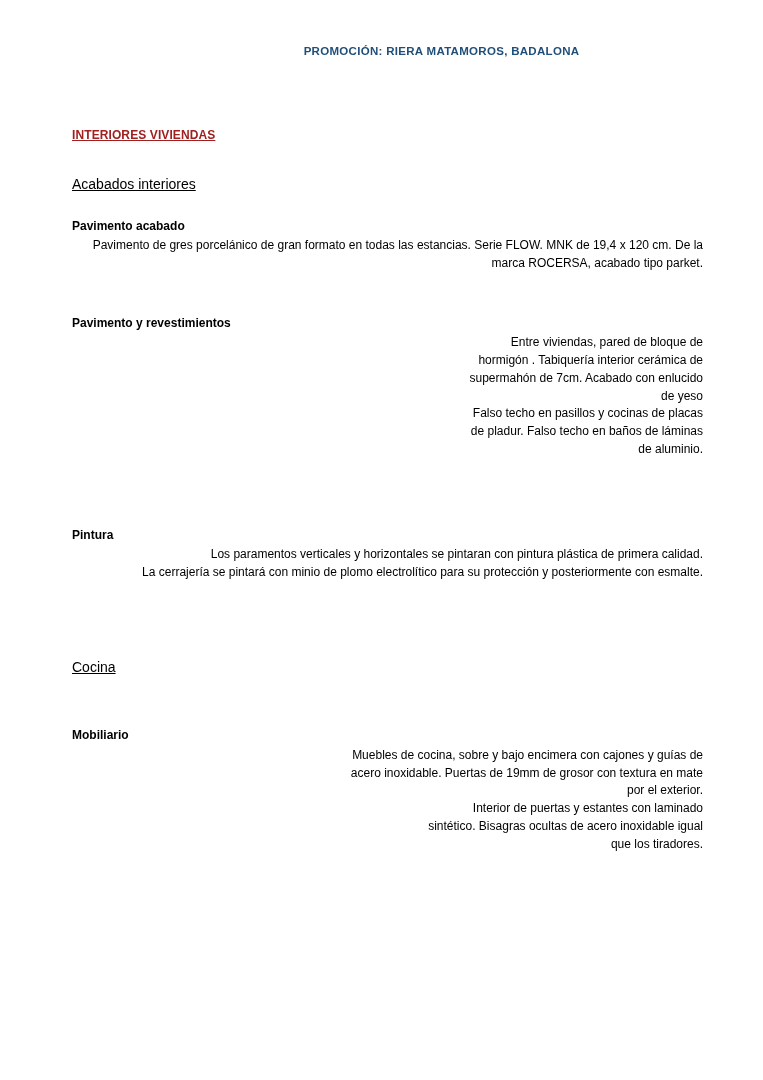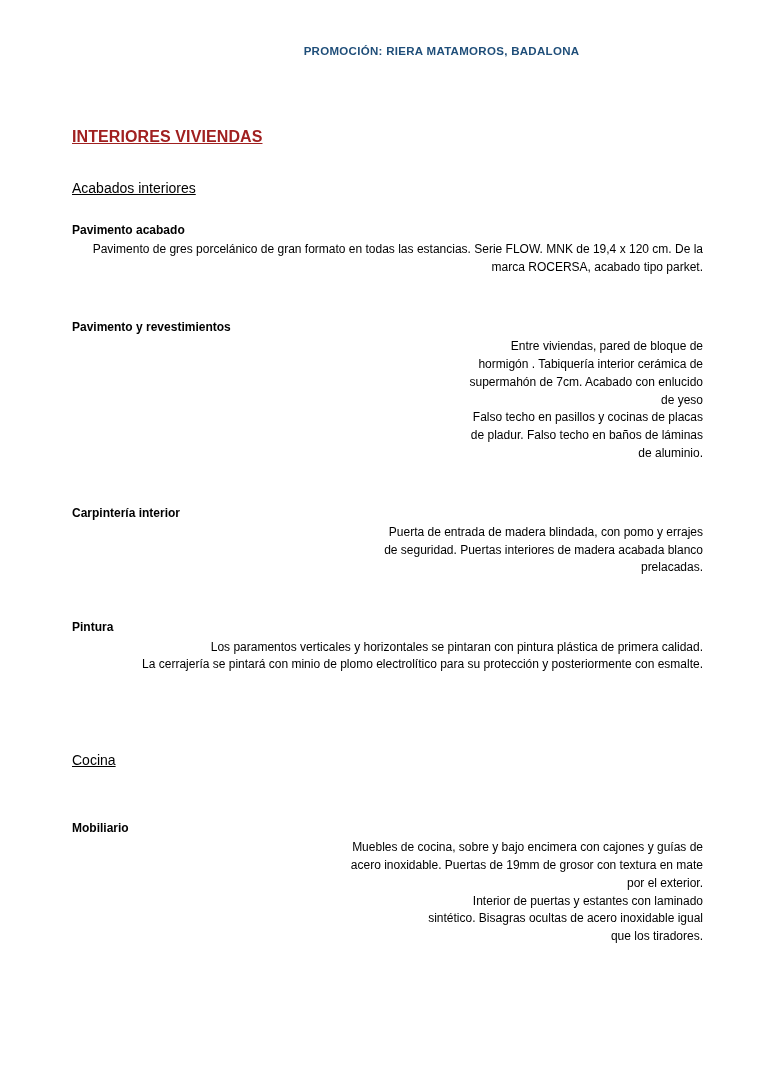--- a/index.html
+++ b/index.html
@@ -34,21 +34,21 @@
     color: #1f4e79;
     font-family: "Liberation Sans", sans-serif;
   }
   .content {
     position: absolute;
     top: 128px;
     left: 72px;
     right: 60px;
   }
   .section-title {
-    font-size: 16px;
+    font-size: 12px;
     font-weight: bold;
     color: #a02020;
     text-decoration: underline;
     letter-spacing: 0.1px;
     margin: 0 0 34px 0;
   }
   .sub-title {
     font-size: 14px;
     font-weight: normal;
     color: #000000;
@@ -110,26 +110,20 @@
 hormigón . Tabiquería interior cerámica de
 supermahón de 7cm. Acabado con enlucido
 de yeso
 Falso techo en pasillos y cocinas de placas
 de pladur. Falso techo en baños de láminas
 de aluminio.</div>
     </div>
 
     <div class="spacer-md"></div>
 
-    <div class="block">
-      <div class="block-head">Carpintería interior</div>
-      <div class="block-body">Puerta de entrada de madera blindada, con pomo y errajes
-de seguridad. Puertas interiores de madera acabada blanco
-prelacadas.</div>
-    </div>
 
     <div class="spacer-md"></div>
 
     <div class="block">
       <div class="block-head">Pintura</div>
       <div class="block-body">Los paramentos verticales y horizontales se pintaran con pintura plástica de primera calidad.
 La cerrajería se pintará con minio de plomo electrolítico para su protección y posteriormente con esmalte.</div>
     </div>
 
     <div class="spacer-lg"></div>

